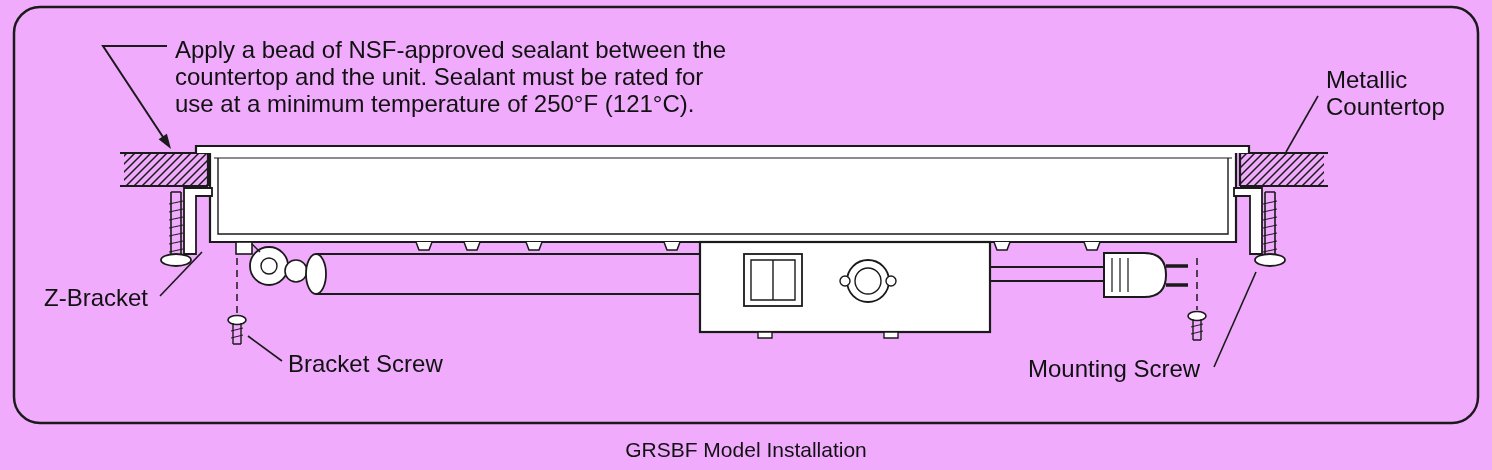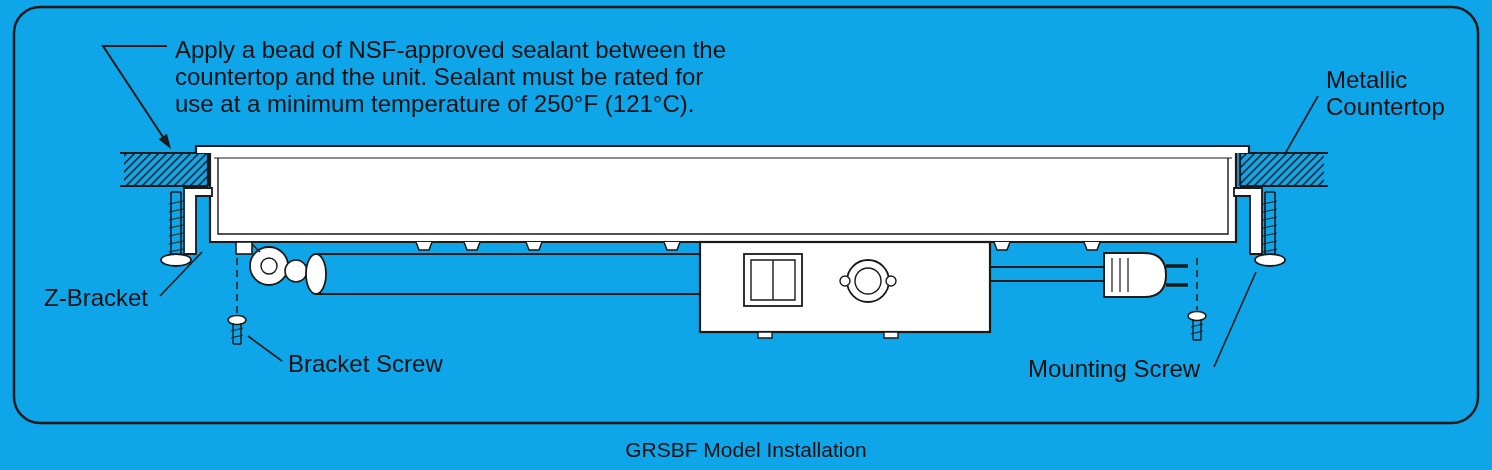--- a/index.html
+++ b/index.html
@@ -1,20 +1,20 @@
 <!DOCTYPE html>
 <html><head>
 <meta charset="utf-8">
 <style>
   html, body { margin: 0; padding: 0; background: #ffffff; }
   .stage {
     position: relative;
     width: 1492px;
     height: 470px;
-    background: #0ea5e9;
+    background: #f0abfc;
     font-family: "Liberation Sans", sans-serif;
     overflow: hidden;
   }
   svg { display: block; }
   svg text {
     font-family: "Liberation Sans", sans-serif;
     fill: #111111;
   }
   .lbl { font-size: 24px; }
   .cap { font-size: 21px; }

